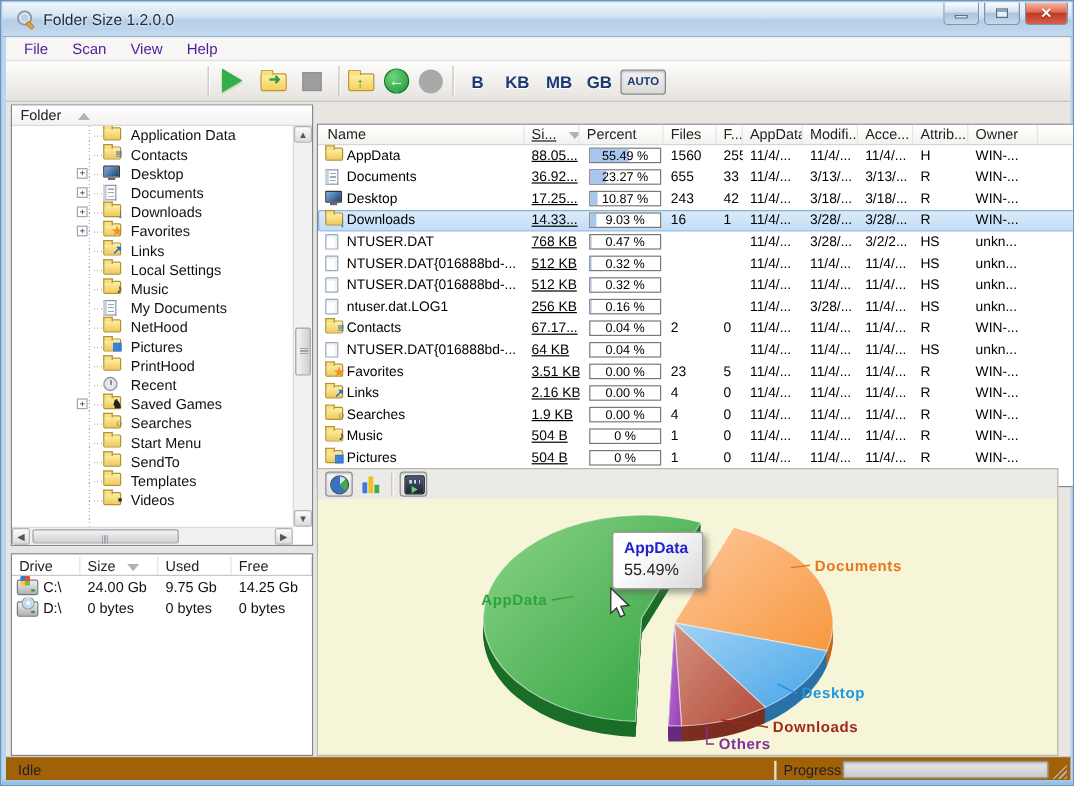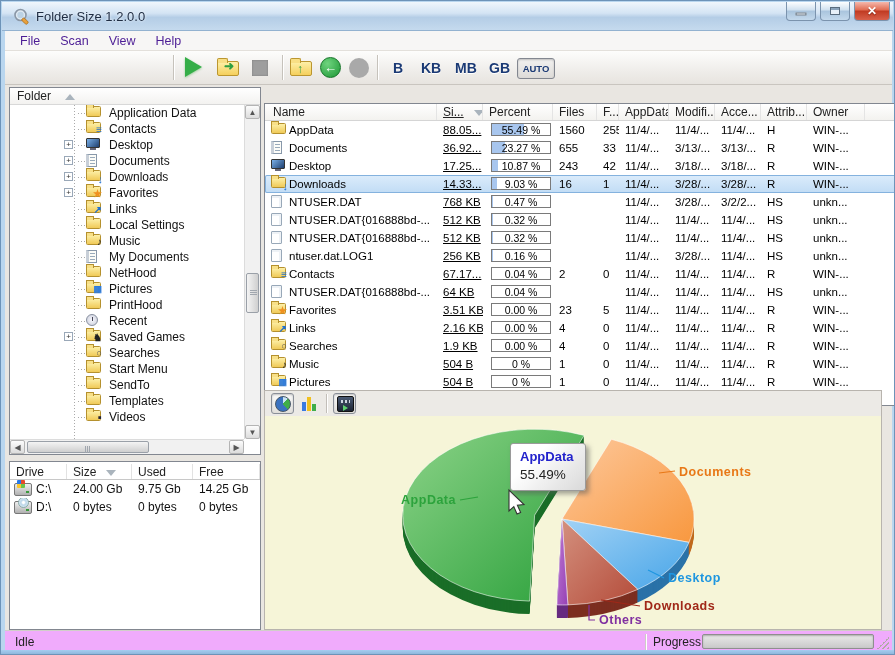--- a/index.html
+++ b/index.html
@@ -141,21 +141,21 @@
 
   
   #chart-area { position:absolute; left:263px; top:415px; width:618px; height:214px; background:#f6f5d8; border:1px solid #b8b4ae; border-top:none; }
   #pie-svg { position:absolute; left:0; top:0; }
   #tooltip { position:absolute; left:245px; top:27px; width:76px; height:48px; border:1px solid #9a9a9a; border-radius:3px;
     background:linear-gradient(135deg,#ffffff 30%,#d9d9d9); box-shadow:3px 3px 5px rgba(90,90,90,.55); padding:5px 0 0 9px; }
   #tooltip .tt-title { font-size:13px; font-weight:bold; color:#2222cc; }
   #tooltip .tt-value { font-size:13.5px; color:#222; margin-top:3px; }
 
   
-  #statusbar { position:absolute; left:4px; top:629px; width:887px; height:22px; background:#f0abfc; border-top:1px solid #d1cec9; }
+  #statusbar { position:absolute; left:4px; top:629px; width:887px; height:22px; background:#a16207; border-top:1px solid #d1cec9; }
   #status-left { position:absolute; left:10px; top:4px; font-size:12px; color:#222; }
   #status-sep { position:absolute; left:640px; top:3px; width:1px; height:16px; background:#cfccc6; box-shadow:1px 0 0 #fff; }
   #progress-label { position:absolute; left:648px; top:4px; font-size:12px; color:#222; }
   #progress-bar { position:absolute; left:697px; top:3px; width:172px; height:15px; border:1px solid #8e8e8e; border-radius:2px;
     background:linear-gradient(#e9e9e9,#c9c9c9); box-shadow:inset 0 1px 2px #aaa; }
   #resize-grip { position:absolute; right:3px; bottom:3px; width:12px; height:12px;
     background-image:linear-gradient(135deg, transparent 0 50%, #b0aca6 50% 58%, transparent 58% 70%, #b0aca6 70% 78%, transparent 78% 90%, #b0aca6 90%); }
   #frame-bottom { position:absolute; left:0; bottom:0; width:100%; height:4px; background:linear-gradient(#a6cdf0,#8fb8dd); }
 </style>
 </head>

